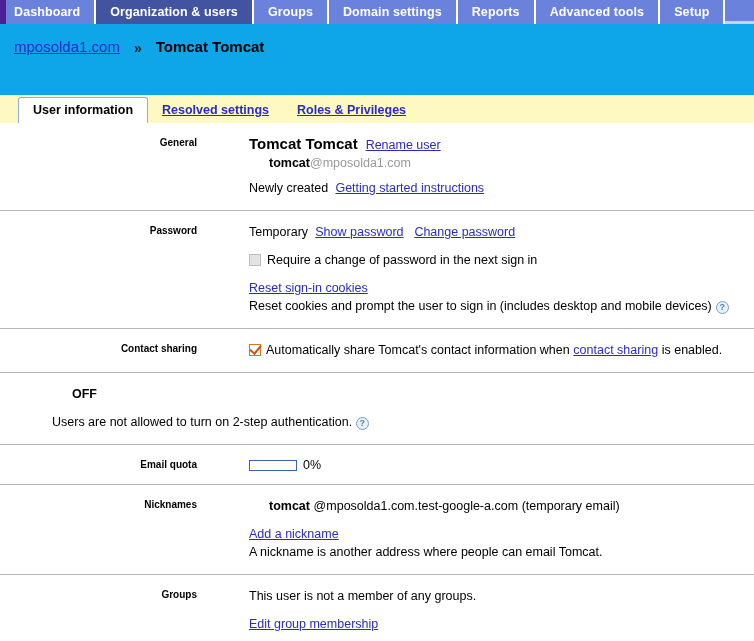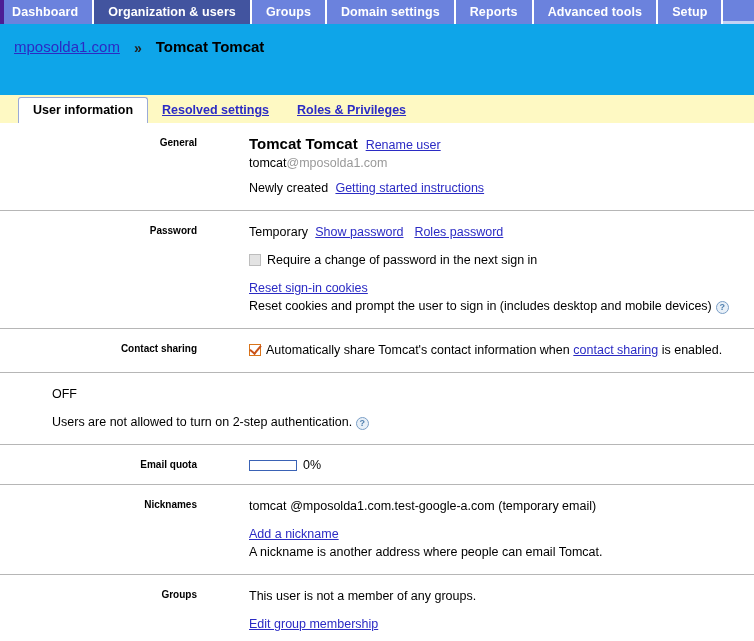--- a/index.html
+++ b/index.html
@@ -29,21 +29,21 @@
     height: 24px;
     color: #ffffff;
     font-weight: bold;
     font-size: 12.5px;
     background: #6b82dd;
     border-right: 2px solid #ffffff;
     white-space: nowrap;
     cursor: pointer;
     letter-spacing: 0.1px;
   }
-  .nav-tab:first-child { border-left: 4px solid #4c1d95; padding-left: 8px; }
+  .nav-tab:first-child { border-left: 6px solid #4c1d95; padding-left: 8px; }
   .nav-tab.selected { background: #42549f; }
 
   
   .breadcrumb-band {
     background: #0ea5e9;
     height: 71px;
     padding: 14px 0 0 14px;
     display: flex;
     align-items: flex-start;
   }
@@ -126,21 +126,21 @@
   a.link, .link {
     color: #2b2bc4;
     text-decoration: underline;
     cursor: pointer;
     font-size: 12.5px;
     text-align: right;
   }
   .muted { color: #999999; }
   .muted-dk { color: #8c8c8c; }
   .green { color: #189d18; }
-  .bold { font-weight: normal; }
+  .bold { font-weight: bold; margin-left: 20px; }
 
   .user-title {
     font-size: 15px;
     font-weight: bold;
     color: #000000;
     margin-right: 8px;
   }
   .email-line { font-size: 12.5px; margin-top: 3px; }
 
   .txt { font-size: 12.5px; color: #000000; }
@@ -241,21 +241,21 @@
       <div class="row">
         <span class="green txt">Newly created</span>&nbsp;&nbsp;<span class="link">Getting started instructions</span>
       </div>
     </div>
   </div>
 
   <div class="section">
     <div class="section-label">Password</div>
     <div class="section-body">
       <div class="row">
-        <span class="muted txt">Temporary</span>&nbsp;&nbsp;<span class="link">Show password</span>&nbsp;&nbsp;&nbsp;<span class="link">Roles password</span>
+        <span class="muted txt">Temporary</span>&nbsp;&nbsp;<span class="link">Show password</span>&nbsp;&nbsp;&nbsp;<span class="link">Change password</span>
       </div>
       <div class="gap"></div>
       <div class="row">
         <span class="cb-disabled"></span><span class="muted-dk txt">Require a change of password in the next sign in</span>
       </div>
       <div class="gap"></div>
       <div class="row">
         <span class="link">Reset sign-in cookies</span>
       </div>
       <div class="row">

